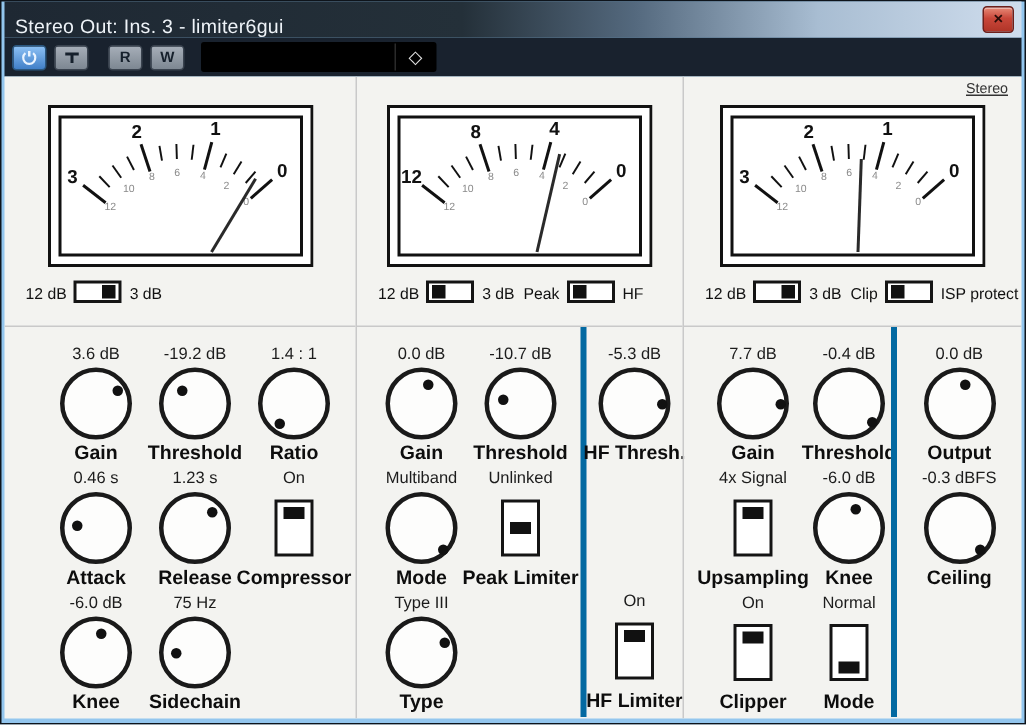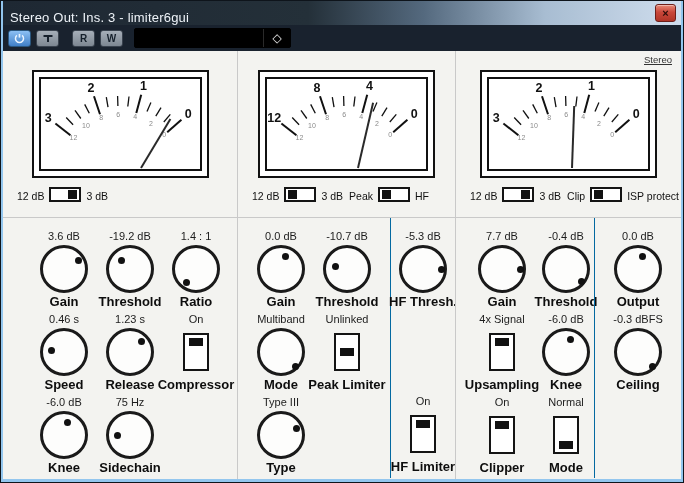--- a/index.html
+++ b/index.html
@@ -33,21 +33,21 @@
   .switch-row{display:flex;align-items:flex-end;gap:4px;padding-left:13px;margin-top:9px;font-size:10.5px;color:#111;white-space:nowrap;}
   .swlbl{padding:0 1px;}
   .hswitch{box-sizing:border-box;display:inline-block;width:32px;height:15px;border:2px solid #141414;background:#fff;position:relative;}
   .hswitch .sq{position:absolute;top:1px;width:9px;height:9px;background:#111;}
   .hswitch .sq.left{left:2px;}
   .hswitch .sq.right{right:2px;}
   
   .controls{padding-top:12px;}
   .controls.split{display:flex;padding-top:0;height:260px;}
   .split>.maingrid{padding-top:12px;}
-  .split>.subcol{flex:1;border-left:1px solid #0369a1;padding-top:12px;display:flex;flex-direction:column;align-items:center;}
+  .split>.subcol{flex:1;border-left:4px solid #0369a1;padding-top:12px;display:flex;flex-direction:column;align-items:center;}
   .grid3{display:grid;grid-template-columns:66px 66px 66px;padding-left:28px;}
   .grid2a{display:grid;grid-template-columns:66px 66px;width:152px;box-sizing:border-box;padding-left:10px;}
   .grid2b{display:grid;grid-template-columns:64px 64px;width:138px;box-sizing:border-box;padding-left:14px;}
   .cell{height:83px;display:flex;flex-direction:column;align-items:center;white-space:nowrap;}
   .subcol .cell{width:64px;}
   .cell .val{font-size:11px;color:#1c1c1c;height:15px;}
   .cell .vis{height:48px;display:flex;align-items:center;justify-content:center;}
   .cell .lbl{font-size:13px;font-weight:bold;color:#0d0d0d;margin-top:1px;}
   .knob{box-sizing:border-box;display:inline-block;width:48px;height:48px;border:3px solid #1a1a1a;border-radius:50%;background:#fdfdfc;position:relative;}
   .knob .dot{position:absolute;width:7px;height:7px;border-radius:50%;background:#111;}
@@ -165,21 +165,21 @@
               </span>
               <span class="lbl">Ratio</span>
             </div>
           <div class="cell">
               <span class="val">0.46 s</span>
               <span class="vis">
                 <span class="knob">
                   <span class="dot" style="left:5.1px;top:16.1px"></span>
                 </span>
               </span>
-              <span class="lbl">Speed</span>
+              <span class="lbl">Attack</span>
             </div>
           <div class="cell">
               <span class="val">1.23 s</span>
               <span class="vis">
                 <span class="knob">
                   <span class="dot" style="left:28.5px;top:6.6px"></span>
                 </span>
               </span>
               <span class="lbl">Release</span>
             </div>

